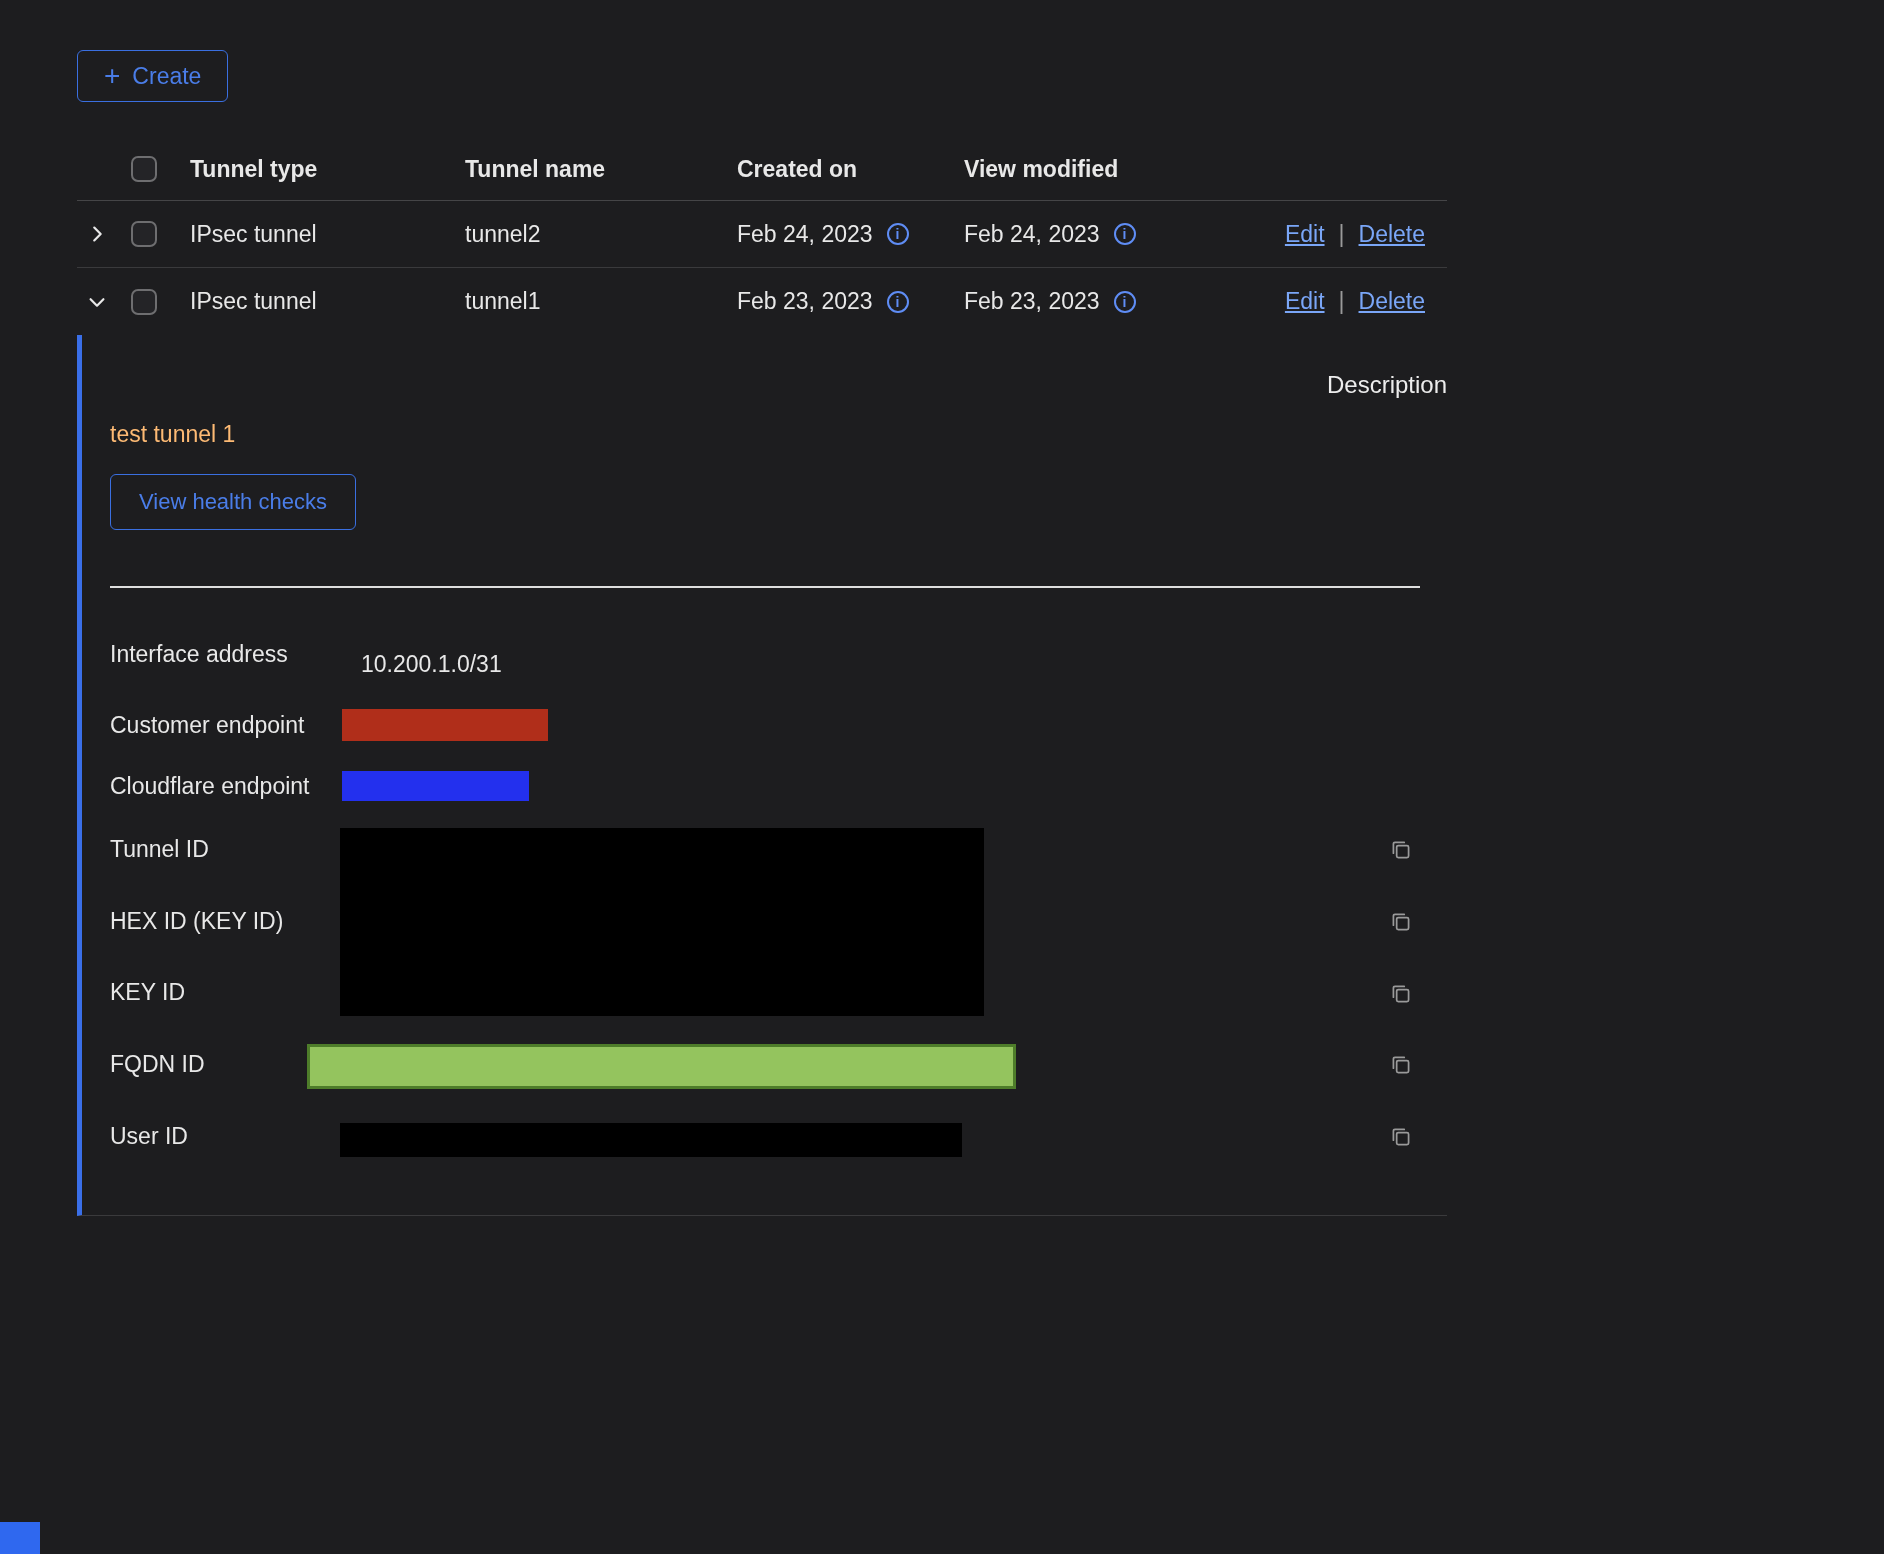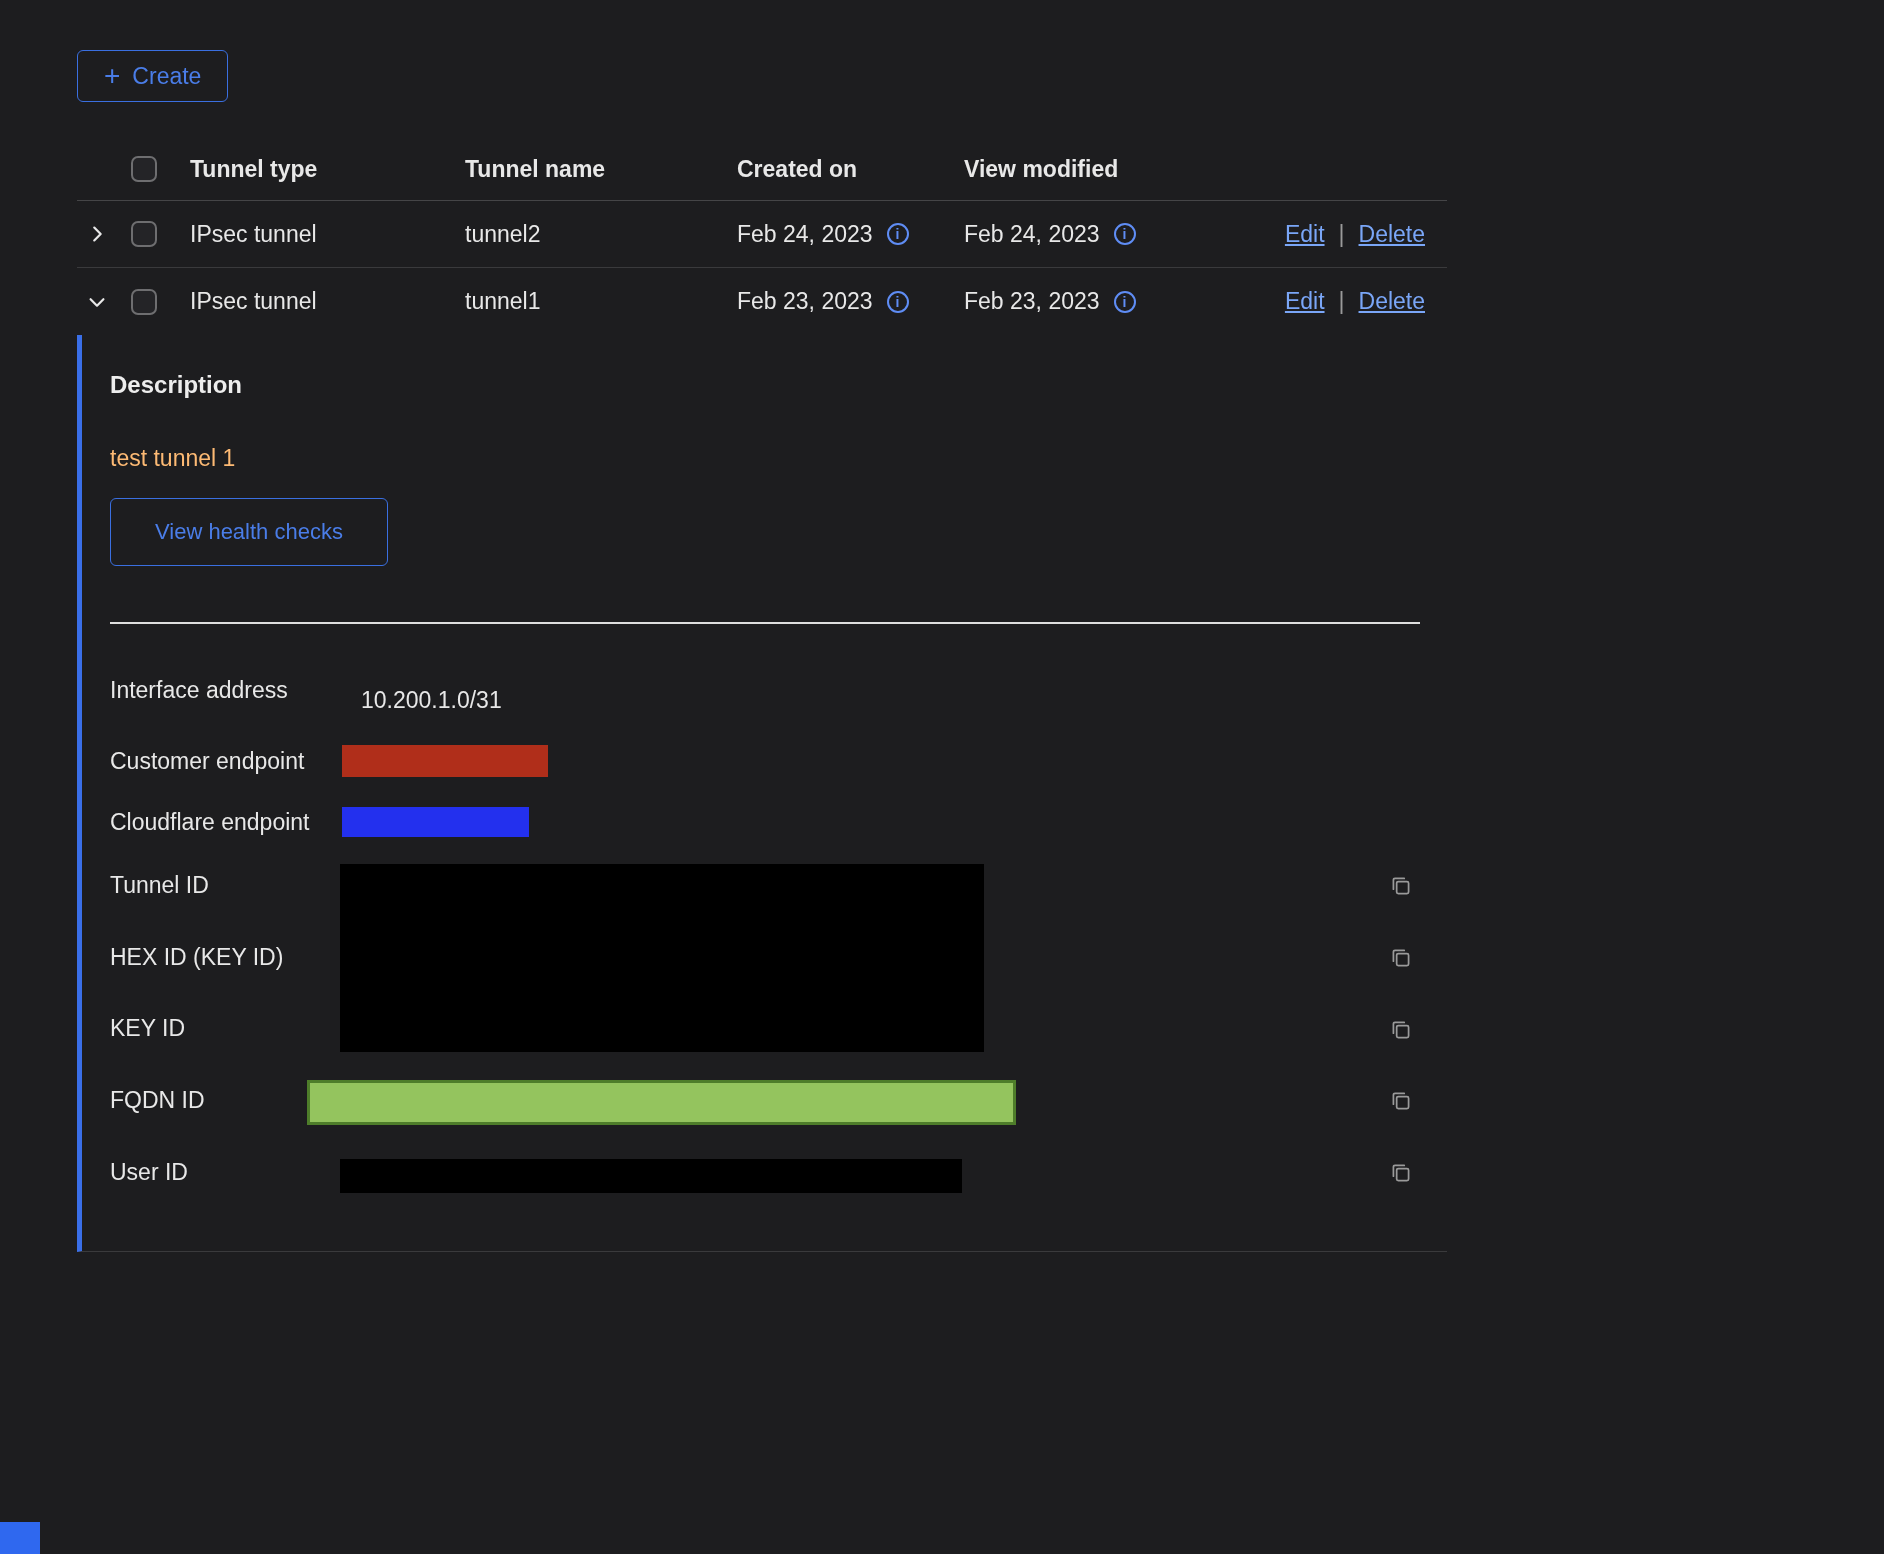--- a/index.html
+++ b/index.html
@@ -51,26 +51,26 @@
   a.action-link { color:#7aa6f7; text-decoration:underline; cursor:pointer; }
   .action-sep { color:#9a9a9a; text-decoration:none; }
 
   
   .detail-panel {
     border-left:5px solid #3a6fe8;
     border-bottom:1px solid #3a3a3c;
     padding:36px 0 40px 28px;
     width:1370px;
   }
-  .detail-desc-label { font-size:24px; font-weight:700; color:#ededed; margin-bottom:46px; }
+  .detail-desc-label { font-size:24px; font-weight:400; color:#ededed; margin-bottom:22px;text-align:right; }
   .detail-desc-value { font-size:23px; color:#fdba74; margin-bottom:26px; }
   .health-btn {
     display:inline-block; border:1px solid #3a6fe0; border-radius:6px;
     background:transparent; color:#4a7de8; font-size:22px; font-family:inherit;
-    padding:13px 44px; height:68px; cursor:pointer;
+    padding:13px 28px; height:56px; cursor:pointer;
   }
   .detail-divider { width:1310px; height:2px; background:#dedede; margin-top:56px; }
 
   .fields { position:relative; margin-top:47px; height:540px; width:1312px; }
   .f-label { position:absolute; left:0; font-size:23px; color:#e8e8e8; white-space:nowrap; }
   .fl-0 { top:6px; } .fl-1 { top:77px; } .fl-2 { top:138px; } .fl-3 { top:201px; }
   .fl-4 { top:273px; } .fl-5 { top:344px; } .fl-6 { top:416px; } .fl-7 { top:488px; }
   .f-value { position:absolute; left:251px; top:16px; font-size:23px; color:#e8e8e8; }
 
   .redact { position:absolute; }

